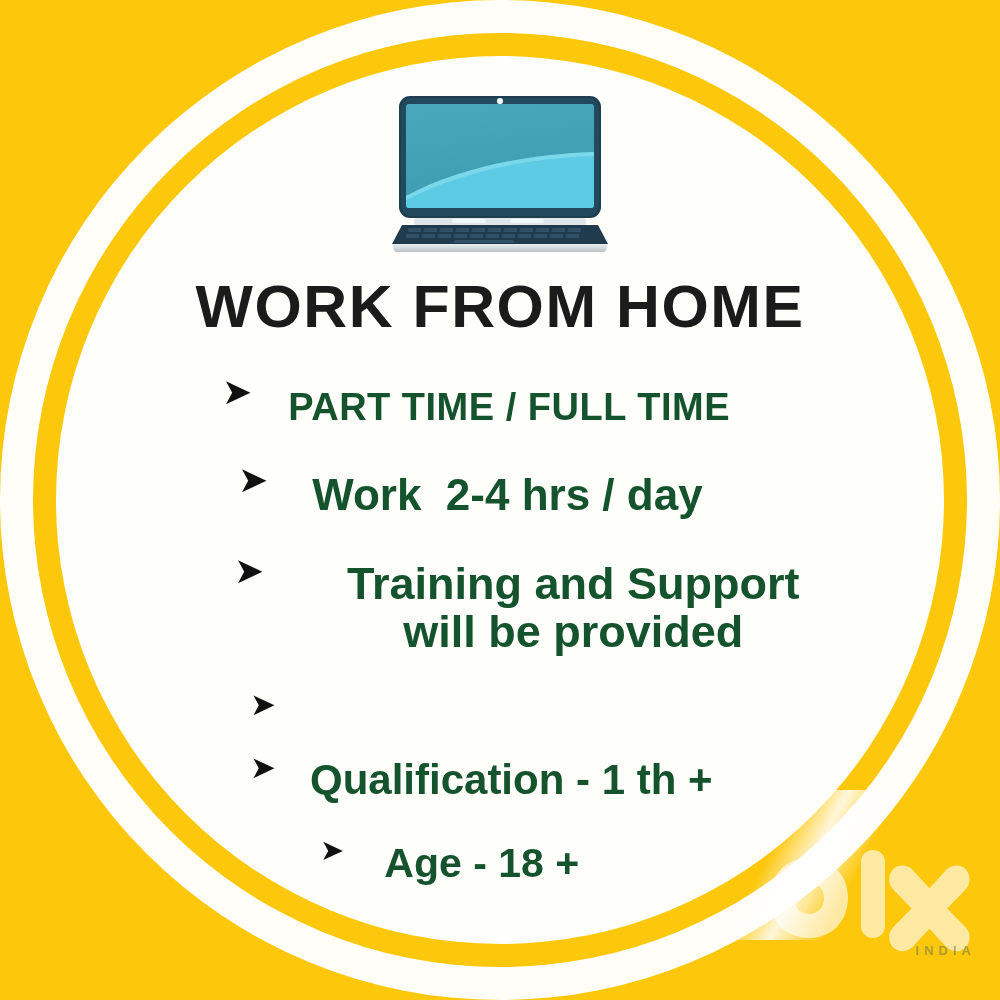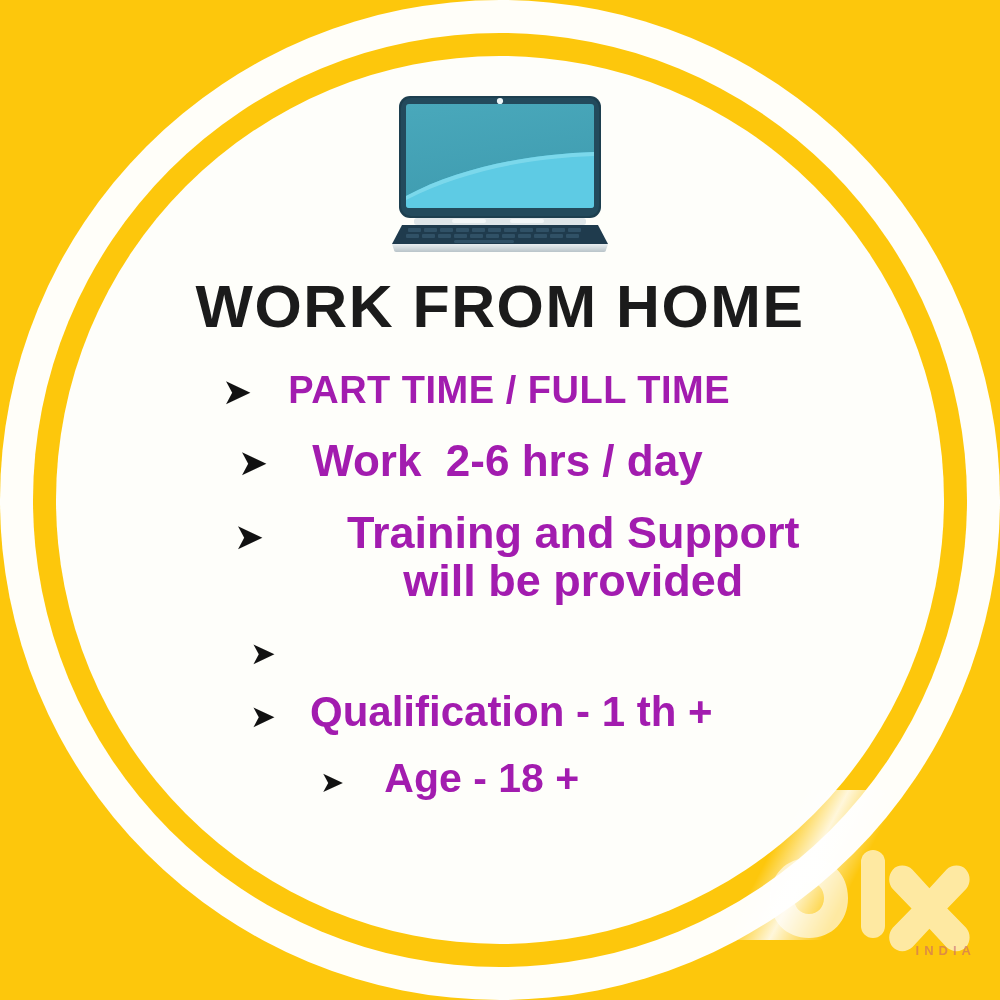--- a/index.html
+++ b/index.html
@@ -108,23 +108,24 @@
   }
   .bullet-arrow {
     flex: 0 0 auto;
     color: #111111;
     line-height: 1;
     display: inline-block;
   }
   .bullet-text {
     flex: 0 1 auto;
     line-height: 1.08;
-    color: #a21caf;
+    color: #14532d;
     font-weight: bold;
     white-space: pre-wrap;
+    margin-top: 17px;
   }
 
   
   .row-1 { margin-left: 222px; margin-bottom: 26px; }
   .row-1 .bullet-arrow { font-size: 36px; margin-top: 4px; }
   .row-1 .bullet-text  { font-size: 38px; letter-spacing: 0.5px; margin-left: 36px; }
 
   .row-2 { margin-left: 238px; margin-bottom: 24px; }
   .row-2 .bullet-arrow { font-size: 36px; margin-top: 8px; }
   .row-2 .bullet-text  { font-size: 44px; margin-left: 44px; }
@@ -153,21 +154,21 @@
     width: 220px;
     height: 120px;
     opacity: 0.62;
   }
   .watermark .wm-sub {
     position: absolute;
     right: 6px;
     bottom: 6px;
     font-size: 13px;
     letter-spacing: 5px;
-    color: #a21caf;
+    color: #0c4a6e;
     opacity: 0.55;
     font-weight: bold;
   }
   .glare {
     position: absolute;
     left: 735px;
     bottom: 60px;
     width: 300px;
     height: 150px;
     background: linear-gradient(118deg, rgba(255,255,255,0) 18%, rgba(255,255,255,0.85) 30%, rgba(255,255,255,0) 44%);
@@ -254,21 +255,21 @@
 
     <div class="bullets">
 
       <div class="bullet-row row-1">
         <span class="bullet-arrow">➤</span>
         <span class="bullet-text">PART TIME / FULL TIME</span>
       </div>
 
       <div class="bullet-row row-2">
         <span class="bullet-arrow">➤</span>
-        <span class="bullet-text">Work  2-6 hrs / day</span>
+        <span class="bullet-text">Work  2-4 hrs / day</span>
       </div>
 
       <div class="bullet-row row-3">
         <span class="bullet-arrow">➤</span>
         <span class="bullet-text">Training and Support will be provided</span>
       </div>
 
       <div class="bullet-row row-4">
         <span class="bullet-arrow">➤</span>
       </div>

